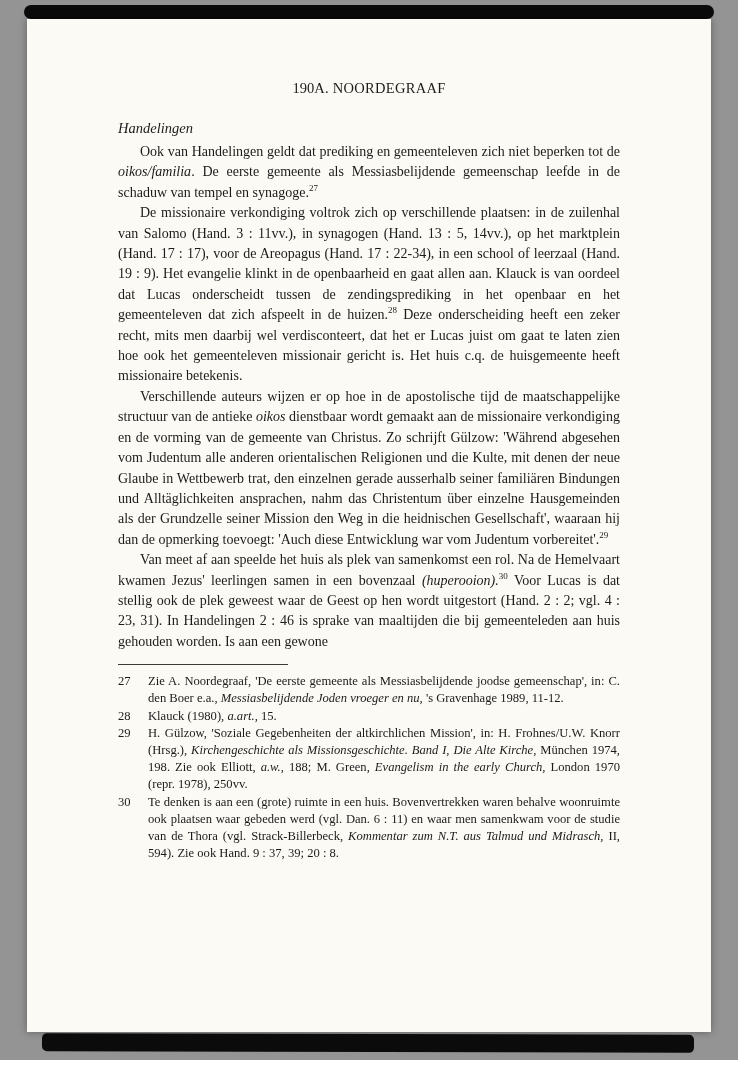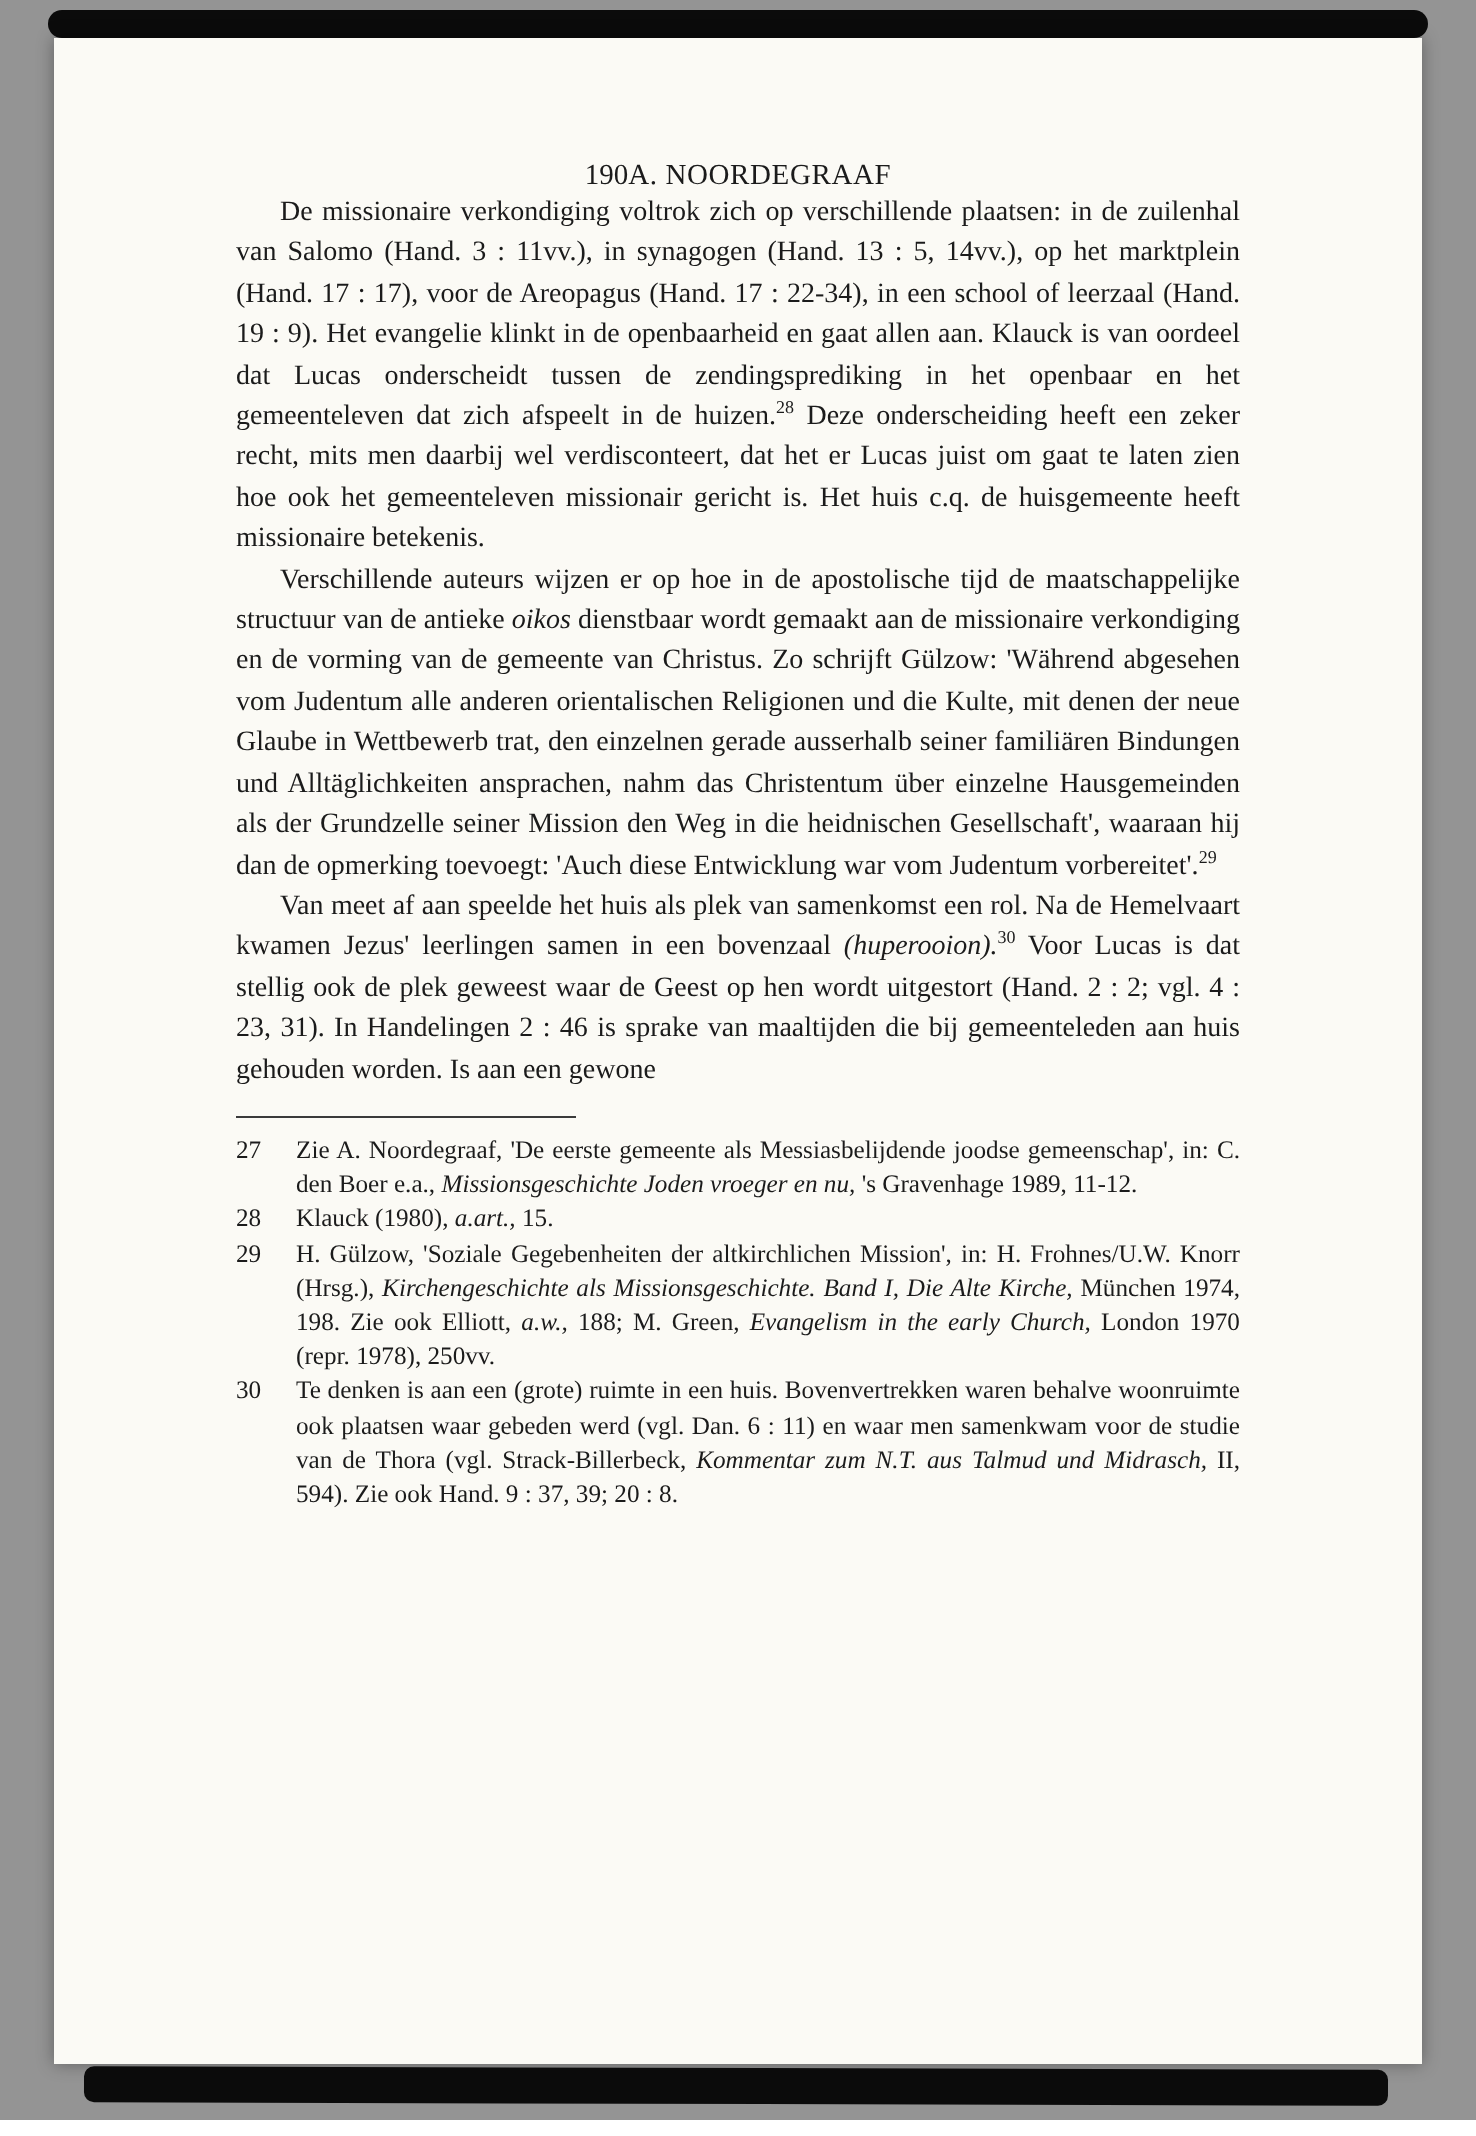--- a/index.html
+++ b/index.html
@@ -66,30 +66,32 @@
 <body>
 
 <div class="scan">
   <div class="edge-top"></div>
   <div class="sheet">
     <div class="content">
       <div class="pagehead">
         <span class="page-number">190</span>
         <span class="running-head">A. NOORDEGRAAF</span>
       </div>
+      <h2 class="heading">Handelingen</h2>
       <div id="paragraphs">
+          <p class="para"><span>Ook van Handelingen geldt dat prediking en gemeenteleven zich niet beperken tot de </span><span class="it">oikos/familia</span><span>. De eerste gemeente als Messiasbelijdende gemeenschap leefde in de schaduw van tempel en synagoge.</span><sup>27</sup></p>
           <p class="para"><span>De missionaire verkondiging voltrok zich op verschillende plaatsen: in de zuilenhal van Salomo (Hand. 3 : 11vv.), in synagogen (Hand. 13 : 5, 14vv.), op het marktplein (Hand. 17 : 17), voor de Areopagus (Hand. 17 : 22-34), in een school of leerzaal (Hand. 19 : 9). Het evangelie klinkt in de openbaarheid en gaat allen aan. Klauck is van oordeel dat Lucas onderscheidt tussen de zendingsprediking in het openbaar en het gemeenteleven dat zich afspeelt in de huizen.</span><sup>28</sup><span> Deze onderscheiding heeft een zeker recht, mits men daarbij wel verdisconteert, dat het er Lucas juist om gaat te laten zien hoe ook het gemeenteleven missionair gericht is. Het huis c.q. de huisgemeente heeft missionaire betekenis.</span></p>
           <p class="para"><span>Verschillende auteurs wijzen er op hoe in de apostolische tijd de maatschappelijke structuur van de antieke </span><span class="it">oikos</span><span> dienstbaar wordt gemaakt aan de missionaire verkondiging en de vorming van de gemeente van Christus. Zo schrijft Gülzow: 'Während abgesehen vom Judentum alle anderen orientalischen Religionen und die Kulte, mit denen der neue Glaube in Wettbewerb trat, den einzelnen gerade ausserhalb seiner familiären Bindungen und Alltäglichkeiten ansprachen, nahm das Christentum über einzelne Hausgemeinden als der Grundzelle seiner Mission den Weg in die heidnischen Gesellschaft', waaraan hij dan de opmerking toevoegt: 'Auch diese Entwicklung war vom Judentum vorbereitet'.</span><sup>29</sup></p>
           <p class="para"><span>Van meet af aan speelde het huis als plek van samenkomst een rol. Na de Hemelvaart kwamen Jezus' leerlingen samen in een bovenzaal </span><span class="it">(huperooion).</span><sup>30</sup><span> Voor Lucas is dat stellig ook de plek geweest waar de Geest op hen wordt uitgestort (Hand. 2 : 2; vgl. 4 : 23, 31). In Handelingen 2 : 46 is sprake van maaltijden die bij gemeenteleden aan huis gehouden worden. Is aan een gewone</span></p>
         </div>
       <div class="fn-rule"></div>
       <div id="footnotes">
           <div class="fn">
             <span class="fn-num">27</span>
-            <span class="fn-body"><span>Zie A. Noordegraaf, 'De eerste gemeente als Messiasbelijdende joodse gemeenschap', in: C. den Boer e.a., </span><span class="it">Missionsgeschichte Joden vroeger en nu,</span><span> 's Gravenhage 1989, 11-12.</span></span>
+            <span class="fn-body"><span>Zie A. Noordegraaf, 'De eerste gemeente als Messiasbelijdende joodse gemeenschap', in: C. den Boer e.a., </span><span class="it">Messiasbelijdende Joden vroeger en nu,</span><span> 's Gravenhage 1989, 11-12.</span></span>
           </div>
           <div class="fn">
             <span class="fn-num">28</span>
             <span class="fn-body"><span>Klauck (1980), </span><span class="it">a.art.,</span><span> 15.</span></span>
           </div>
           <div class="fn">
             <span class="fn-num">29</span>
             <span class="fn-body"><span>H. Gülzow, 'Soziale Gegebenheiten der altkirchlichen Mission', in: H. Frohnes/U.W. Knorr (Hrsg.), </span><span class="it">Kirchengeschichte als Missionsgeschichte. Band I, Die Alte Kirche,</span><span> München 1974, 198. Zie ook Elliott, </span><span class="it">a.w.,</span><span> 188; M. Green, </span><span class="it">Evangelism in the early Church,</span><span> London 1970 (repr. 1978), 250vv.</span></span>
           </div>
           <div class="fn">

